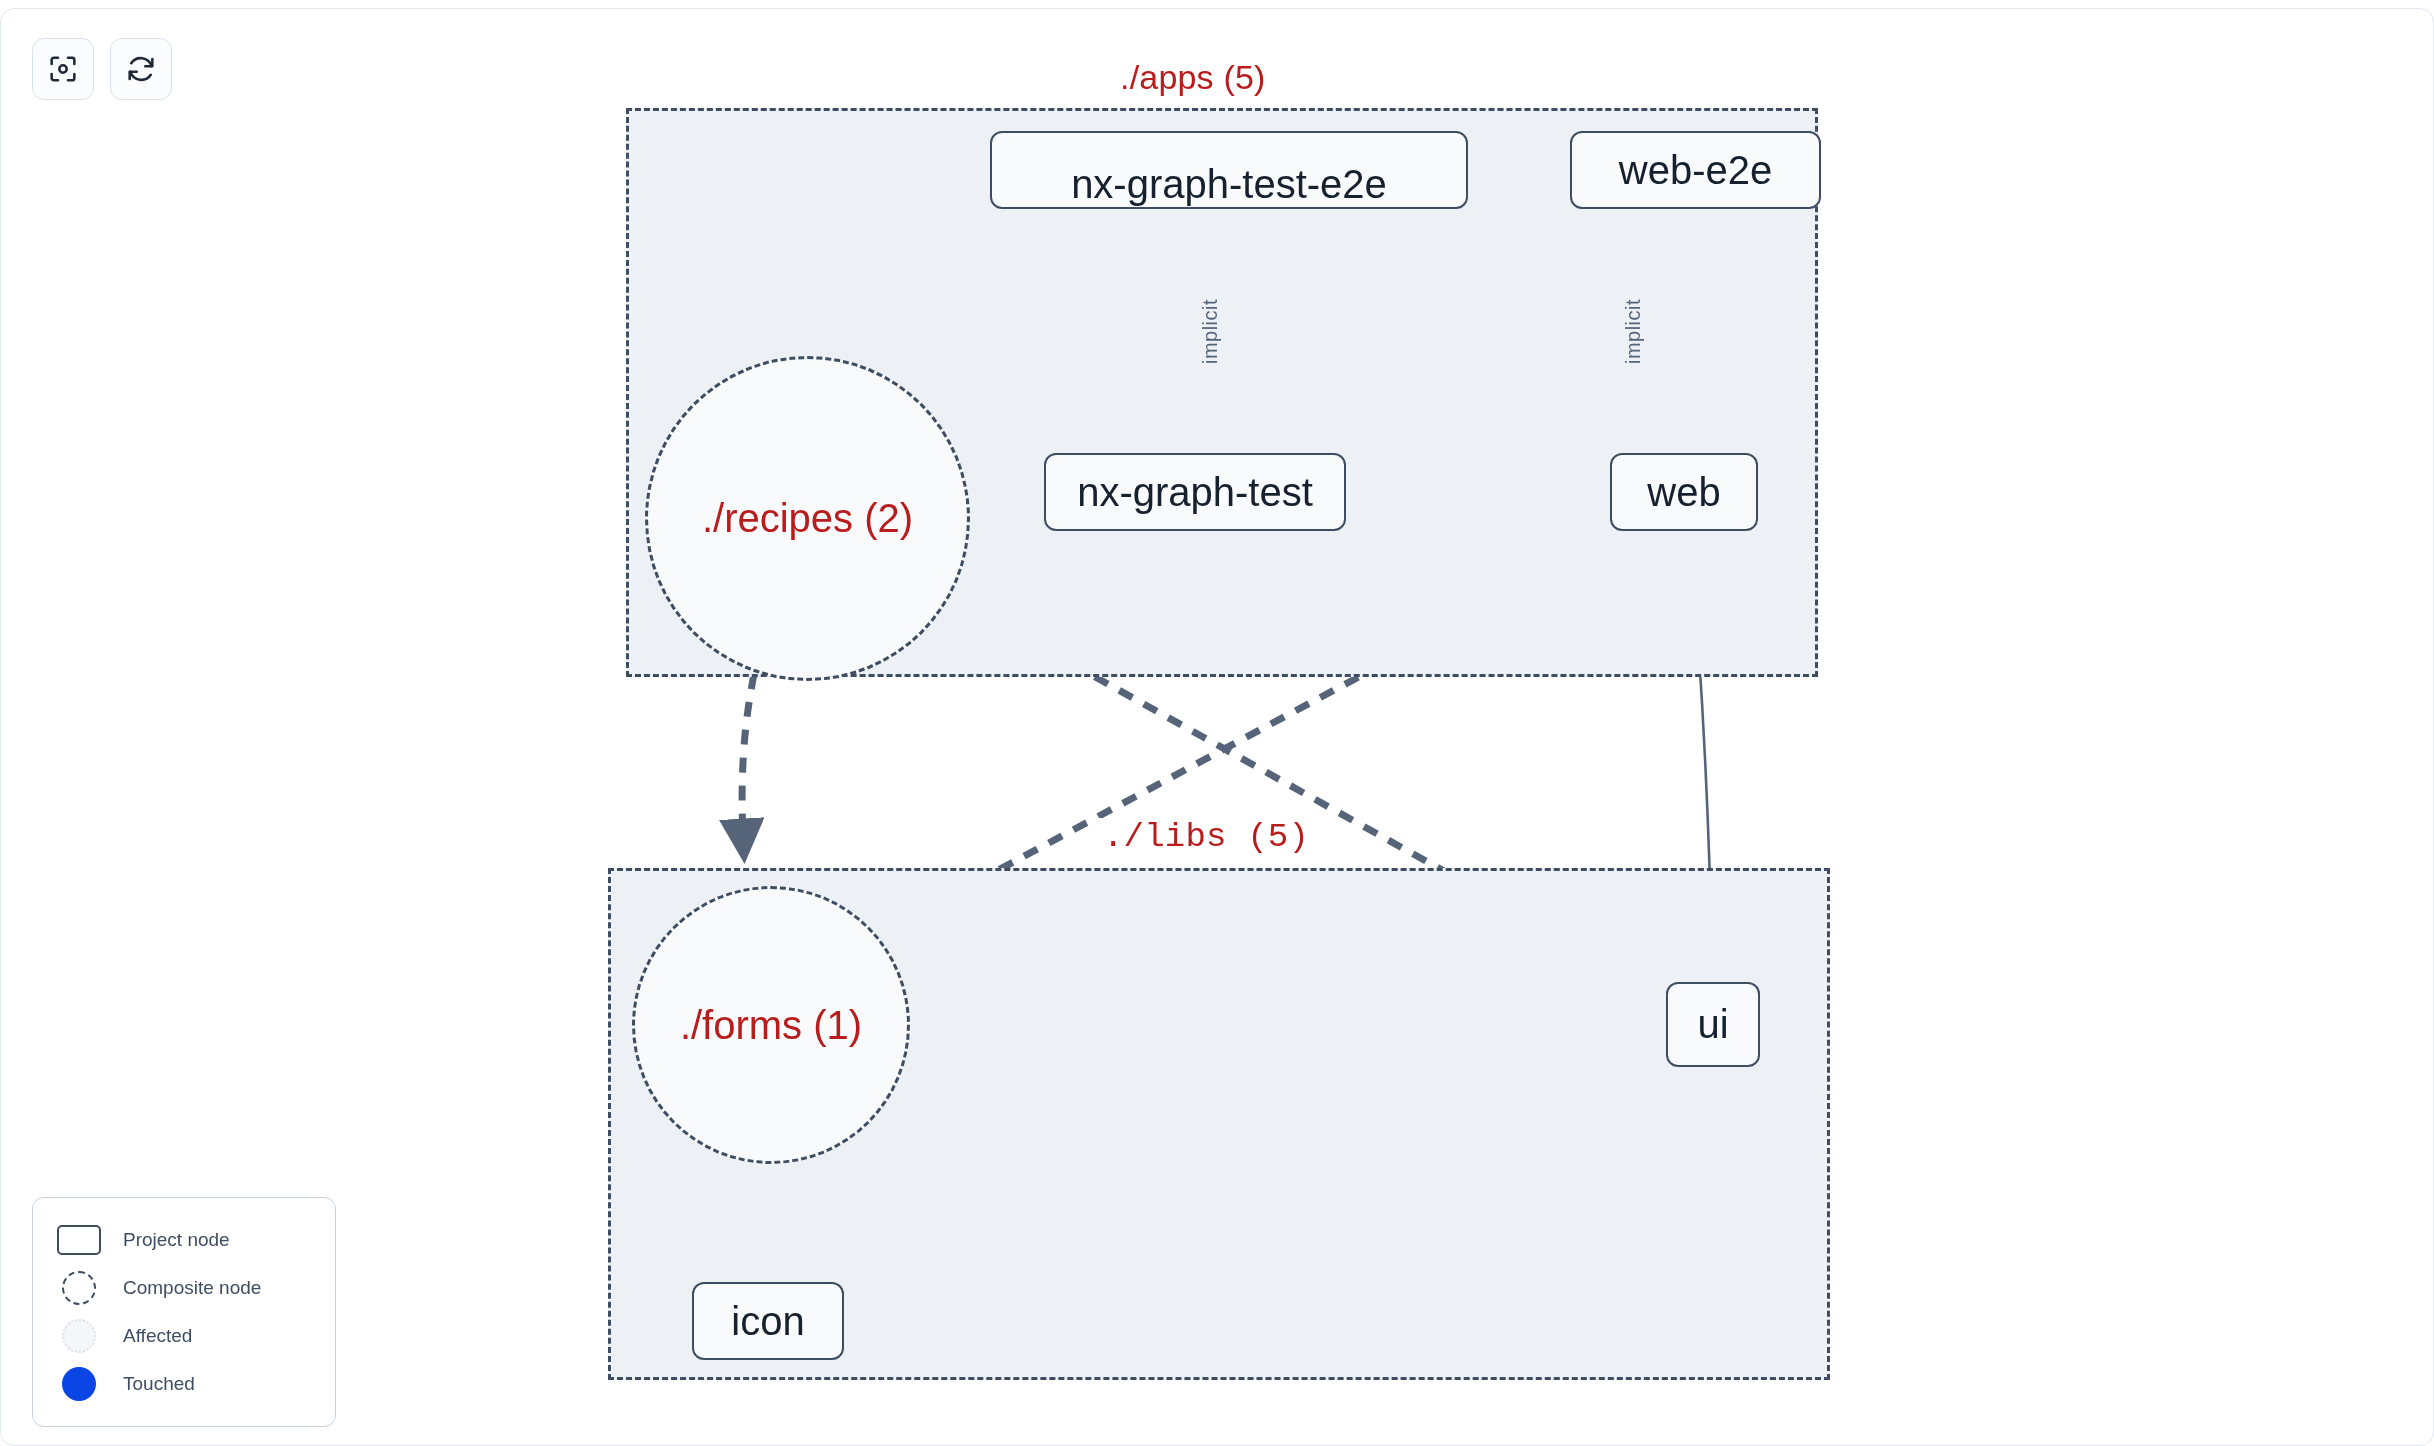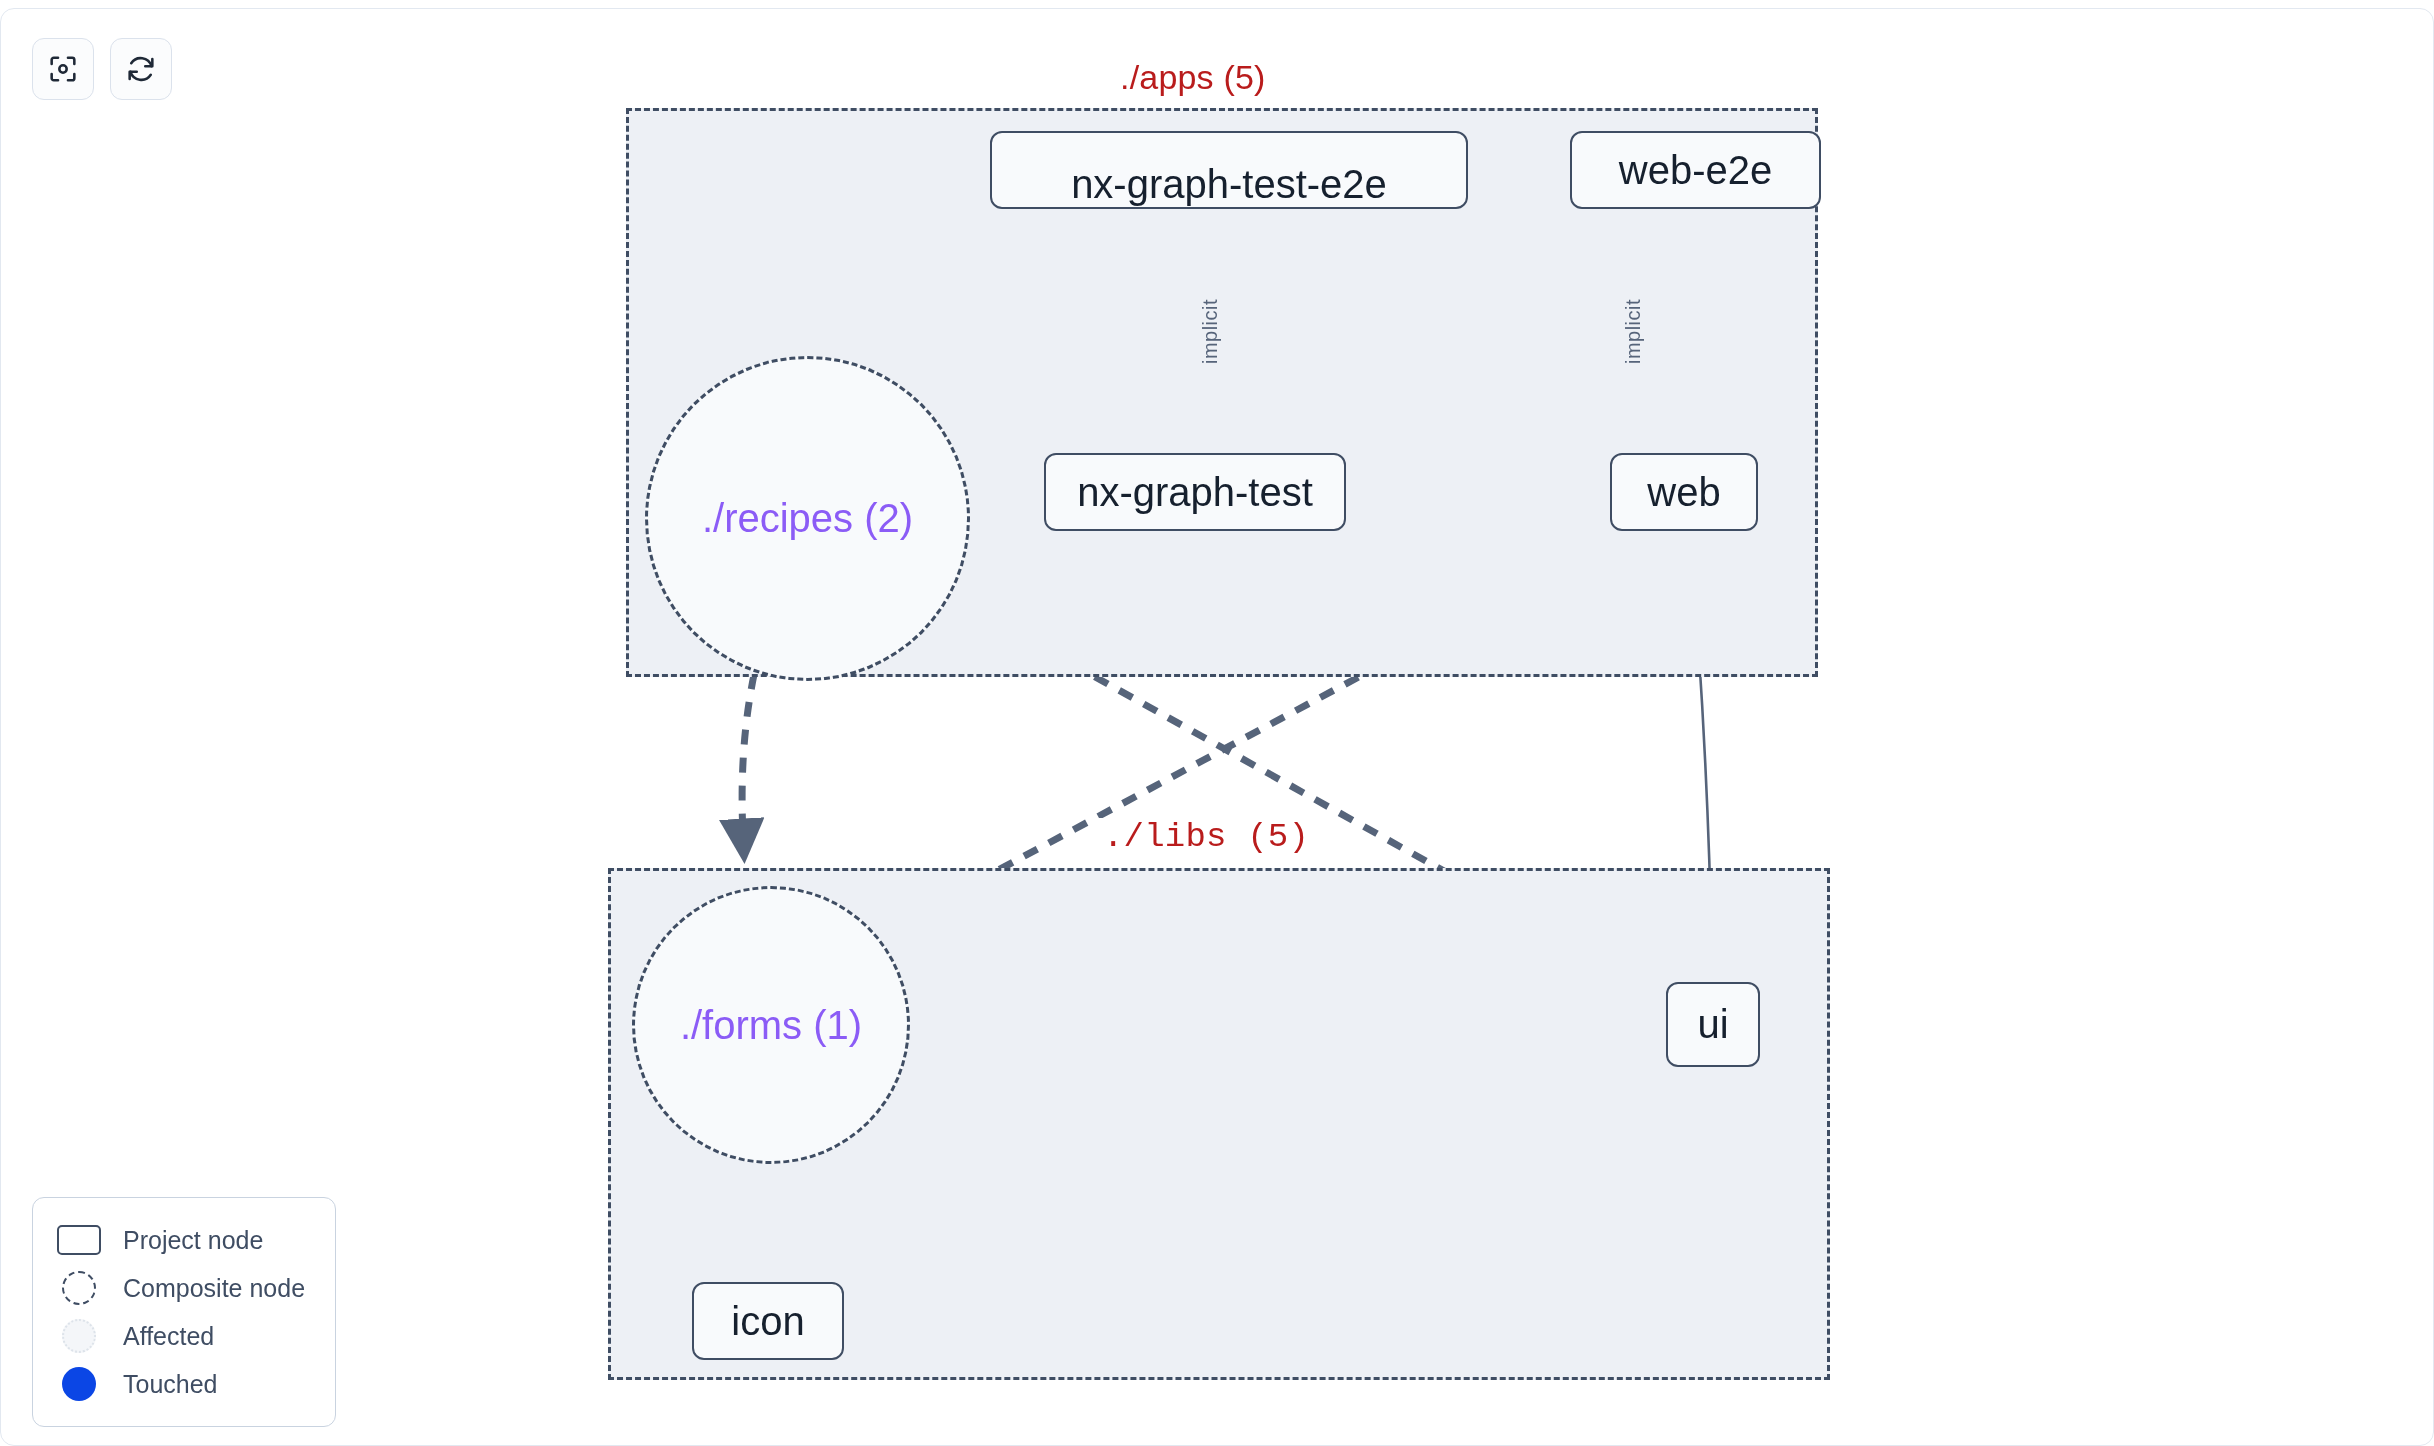--- a/index.html
+++ b/index.html
@@ -100,21 +100,21 @@
 
   
   .composite-node {
     position: absolute;
     background: #f8fafc;
     border: 3px dashed #3f4d63;
     border-radius: 50%;
     display: flex;
     align-items: center;
     justify-content: center;
-    color: #8b5cf6;
+    color: #b91c1c;
     font-size: 40px;
     z-index: 20;
     cursor: pointer;
     white-space: nowrap;
   }
 
   
   .edge-label {
     position: absolute;
     font-size: 20px;
@@ -168,21 +168,21 @@
     border: 2px dotted #dde3ea;
     border-radius: 50%;
     background: #f4f6f9;
   }
   .sw-touched {
     width: 34px; height: 34px;
     border-radius: 50%;
     background: #0b46e5;
   }
   .legend-text {
-    font-size: 25px;
+    font-size: 19px;
     color: #3f4d63;
     white-space: nowrap;
   }
 </style>
 </head>
 <body>
 
 <div id="app">
 
   <div id="canvas-frame"></div>

